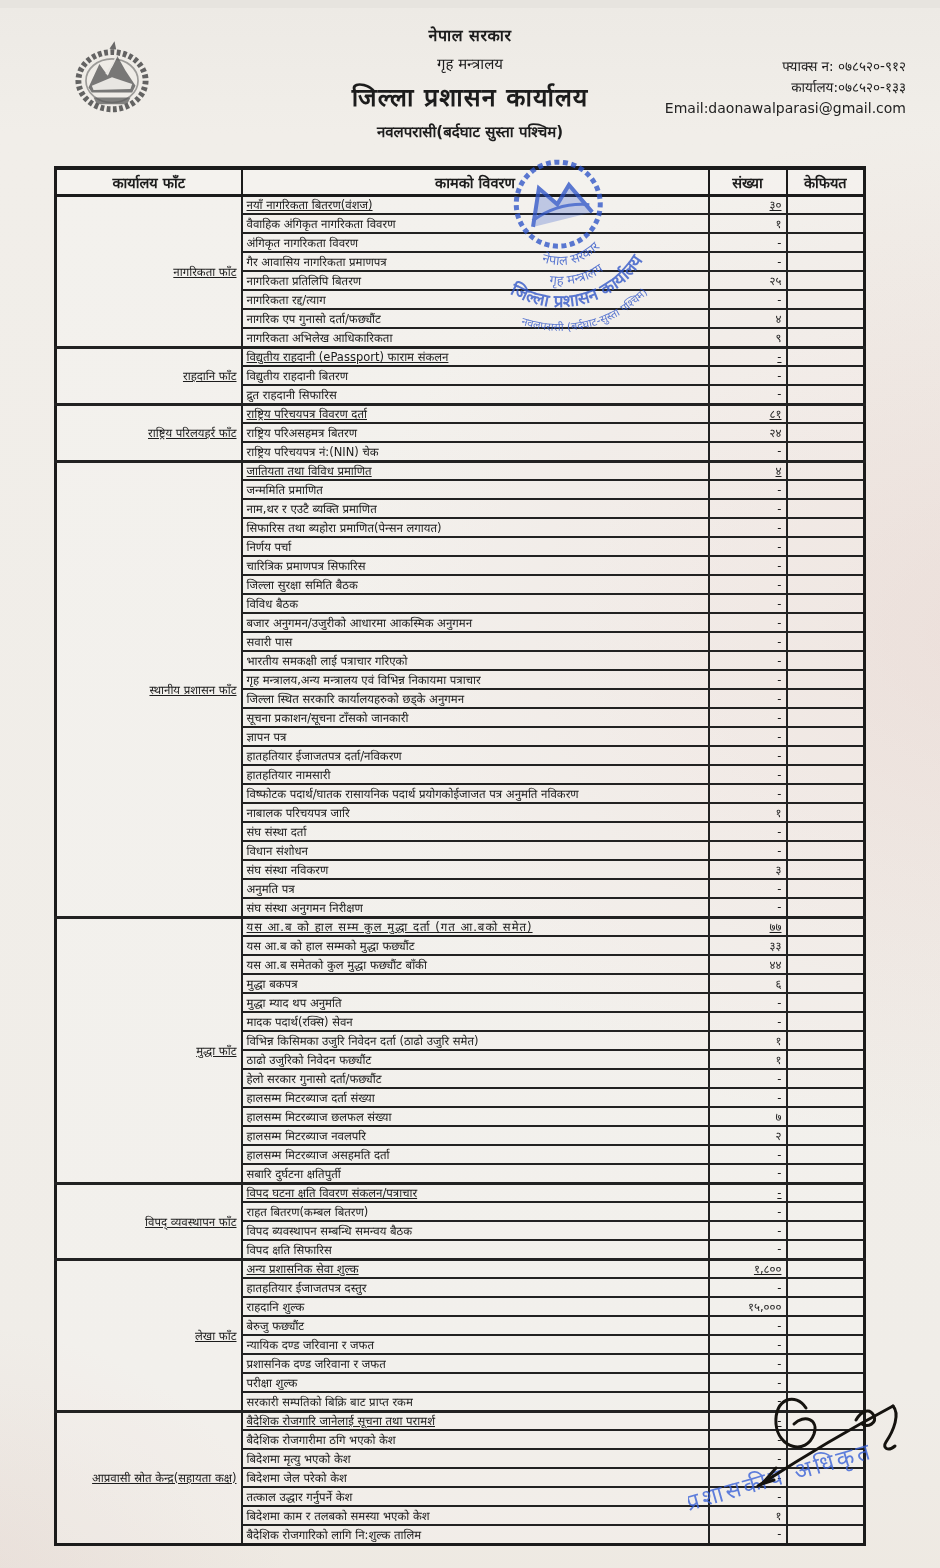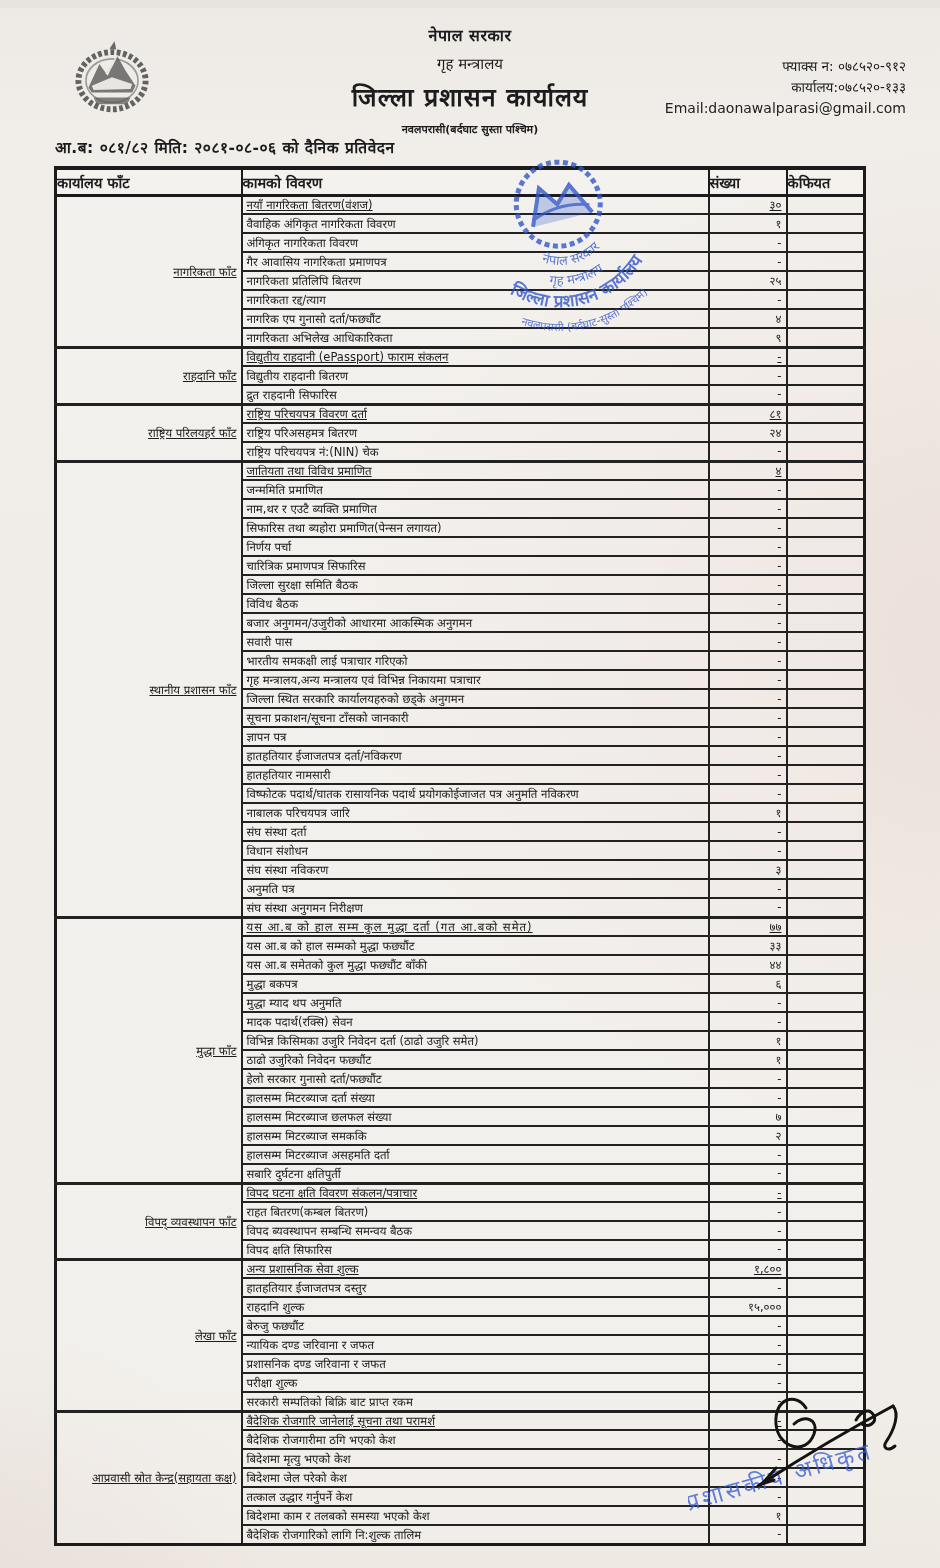--- a/index.html
+++ b/index.html
@@ -11,34 +11,34 @@
       radial-gradient(130% 60% at 108% 40%, rgba(225,190,185,.30), rgba(225,190,185,0) 55%),
       radial-gradient(60% 30% at -5% 102%, rgba(215,190,188,.25), rgba(215,190,188,0) 60%),
       linear-gradient(180deg, #edeae5 0%, #f1eee9 8%, #f0ede8 88%, #eee9e2 100%);
   }
   
   .emblem-logo{ position:absolute; left:70px; top:28px; width:84px; height:86px; }
   .hdr-center{ position:absolute; left:270px; top:16px; width:400px; text-align:center; }
   .hdr-gov{ font-size:16px; font-weight:bold; letter-spacing:.5px; }
   .hdr-ministry{ font-size:15px; margin-top:7px; }
   .hdr-office{ font-size:25px; font-weight:bold; margin-top:6px; letter-spacing:1px; }
-  .hdr-district{ font-size:11px; font-weight:bold; margin-top:8px; }
+  .hdr-district{ font-size:15px; font-weight:bold; margin-top:8px; }
   .hdr-right{ position:absolute; right:34px; top:48px; text-align:right; line-height:1.55; }
   .hdr-fax,.hdr-phone{ font-size:13.5px; }
   .hdr-email{ font-size:14px; color:#222; }
   .report-title{ position:absolute; left:55px; top:128px; font-size:15.5px; font-weight:bold; letter-spacing:.5px; }
   
   table.report{
     position:absolute; left:54px; top:158px; width:809px;
     border-collapse:collapse; table-layout:fixed;
     border:3px solid #1b1b1b; border-top-width:4px;
   }
   table.report th{
     border:2px solid #1b1b1b; border-bottom-width:3px;
-    height:27px; font-size:14.5px; font-weight:bold; text-align:left;
+    height:27px; font-size:14.5px; font-weight:bold; text-align:center;
     background:rgba(255,255,255,.25);
   }
   table.report td{
     border:2px solid #222; height:19px; overflow:hidden; white-space:nowrap;
     font-size:11.5px; padding:0 4px; vertical-align:middle;
     background:rgba(255,255,255,.18);
   }
   td.section-cell{ text-align:right; font-size:12.5px; border-top-width:3px; }
   tr.section-start td{ border-top-width:3px;text-decoration:underline; }
   td.task-cell{ padding-left:6px; }
@@ -75,21 +75,20 @@
     <div class="hdr-office">जिल्ला प्रशासन कार्यालय</div>
     <div class="hdr-district">नवलपरासी(बर्दघाट सुस्ता पश्चिम)</div>
   </div>
 
   <div class="hdr-right">
     <div class="hdr-fax">फ्याक्स न: ०७८५२०-९१२</div>
     <div class="hdr-phone">कार्यालय:०७८५२०-१३३</div>
     <div class="hdr-email">Email:daonawalparasi@gmail.com</div>
   </div>
 
-  <div class="report-title">आ.ब: ०८१/८२ मिति: २०८१-०८-०६ को दैनिक प्रतिवेदन</div>
 
   <table class="report">
     <colgroup>
         <col style="width:186px">
         <col style="width:467px">
         <col style="width:78px">
         <col style="width:78px">
       </colgroup>
     <thead>
       <tr>
@@ -344,21 +343,21 @@
           <td class="task-cell">हालसम्म मिटरब्याज दर्ता संख्या</td>
           <td class="qty-cell">-</td>
           <td class="remark-cell"></td>
         </tr>
         <tr>
           <td class="task-cell">हालसम्म मिटरब्याज छलफल संख्या</td>
           <td class="qty-cell">७</td>
           <td class="remark-cell"></td>
         </tr>
         <tr>
-          <td class="task-cell">हालसम्म मिटरब्याज समककि</td>
+          <td class="task-cell">हालसम्म मिटरब्याज नवलपरि</td>
           <td class="qty-cell">२</td>
           <td class="remark-cell"></td>
         </tr>
         <tr>
           <td class="task-cell">हालसम्म मिटरब्याज असहमति दर्ता</td>
           <td class="qty-cell">-</td>
           <td class="remark-cell"></td>
         </tr>
         <tr>
           <td class="task-cell">सबारि दुर्घटना क्षतिपुर्ती</td>

